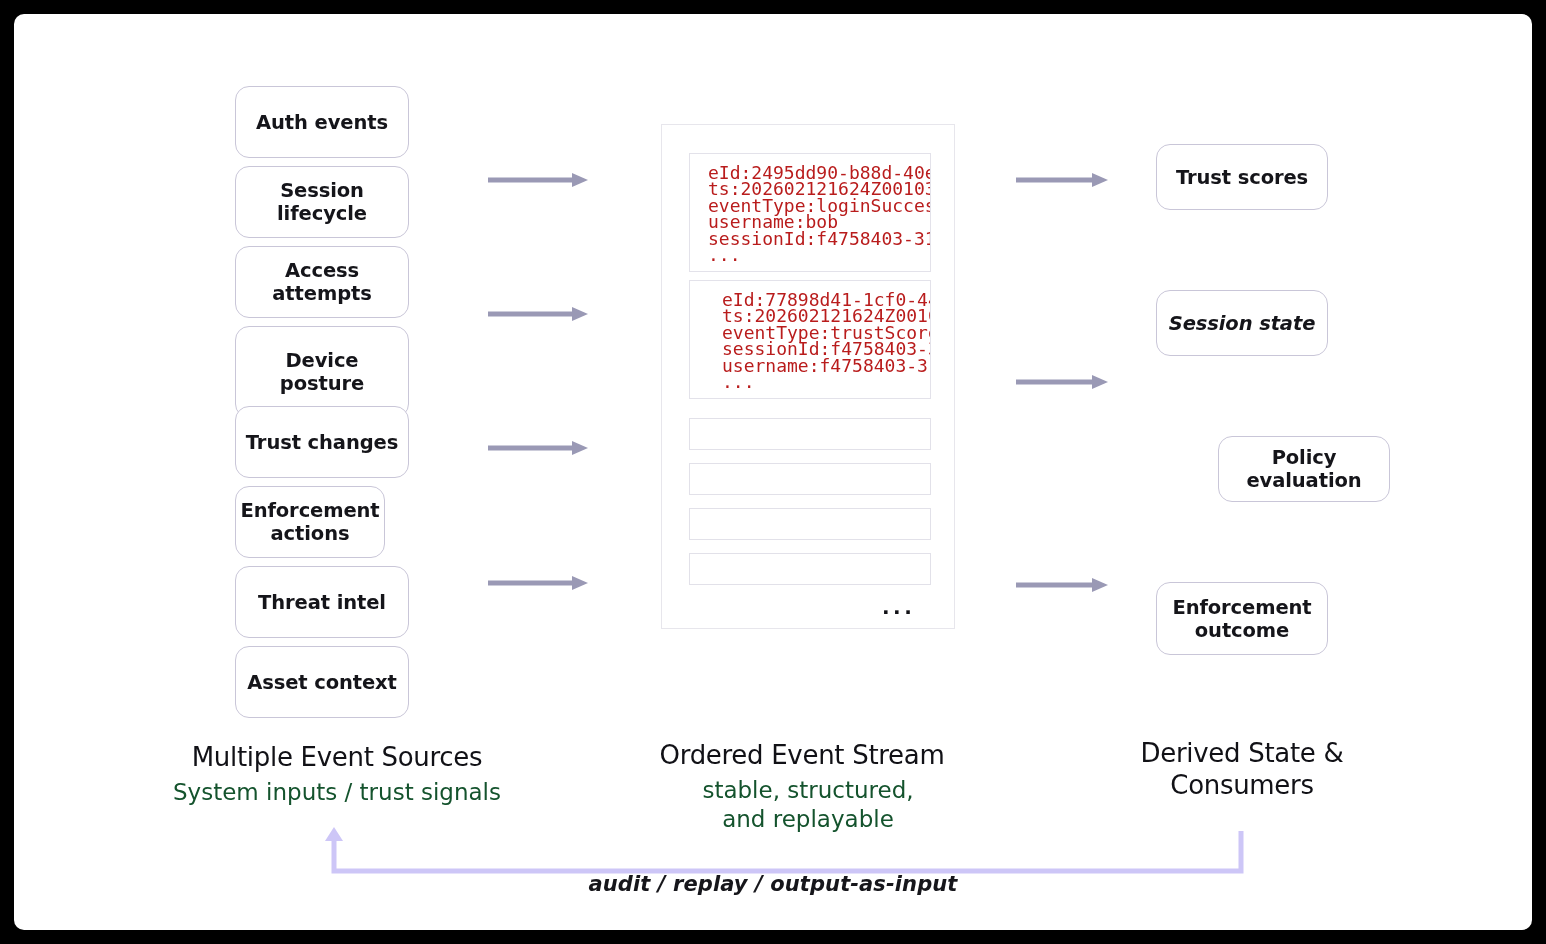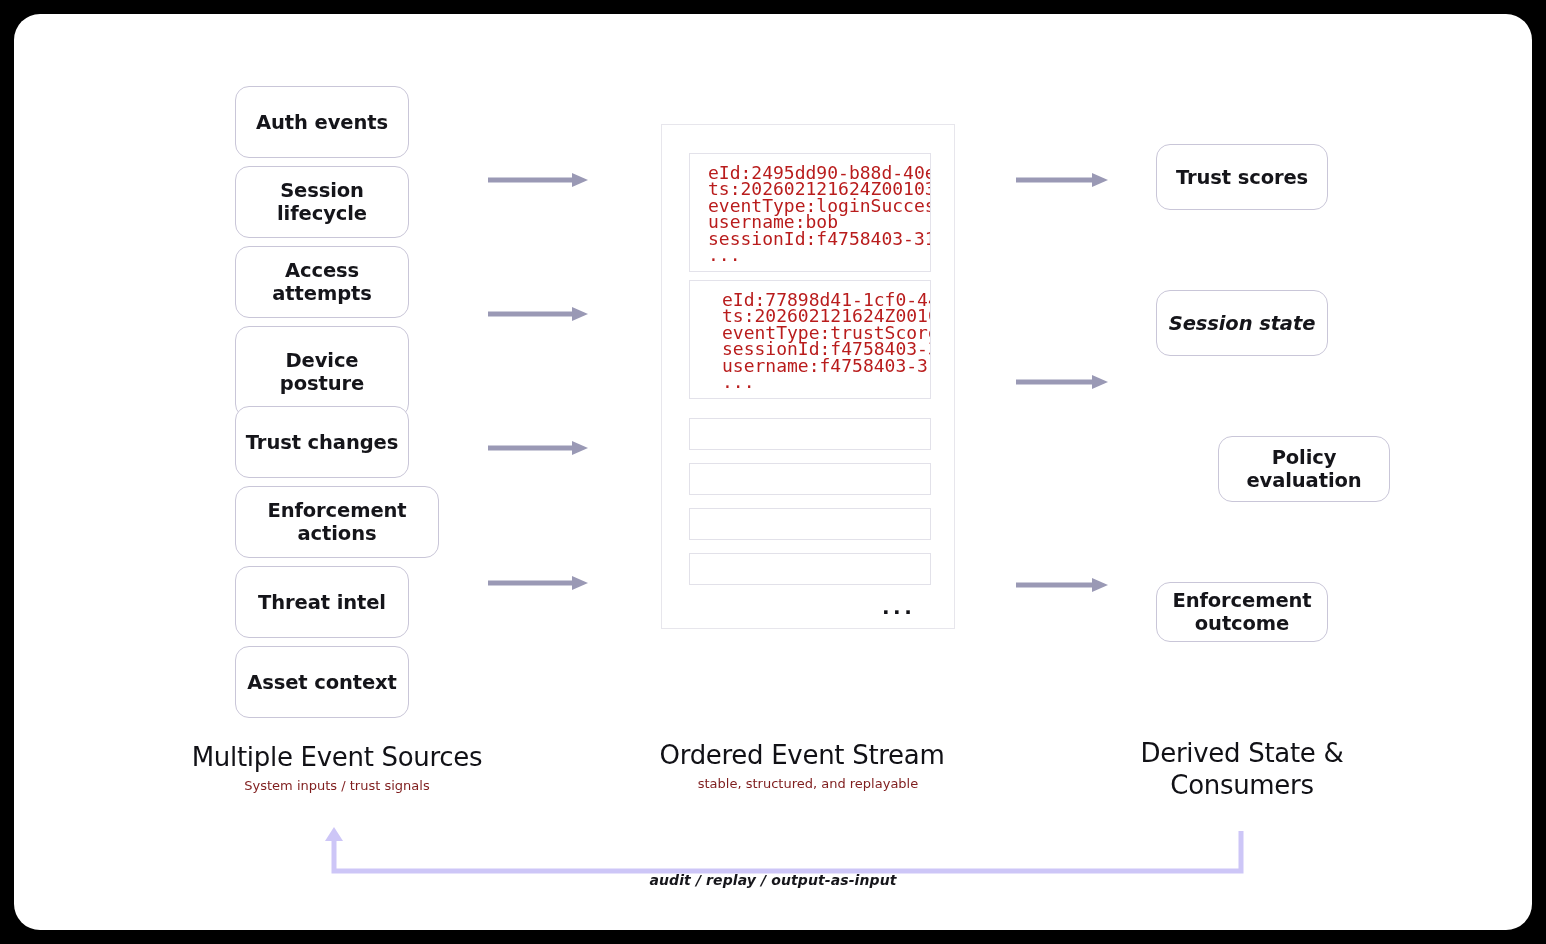--- a/index.html
+++ b/index.html
@@ -23,21 +23,21 @@
   }
 
   
   #card {
     position: absolute;
     left: 14px;
     top: 14px;
     width: 1518px;
     height: 916px;
     background: #ffffff;
-    border-radius: 26px;
+    border-radius: 10px;
     box-sizing: border-box;
   }
 
   
   .pill {
     position: absolute;
     box-sizing: border-box;
     border: 1.6px solid #c9c6d8;
     border-radius: 14px;
     background: #ffffff;
@@ -106,43 +106,43 @@
     text-align: center;
     color: #111116;
     font-weight: 400;
     font-size: 26px;
     letter-spacing: -0.3px;
     line-height: 1.22;
   }
   .col-sub {
     position: absolute;
     text-align: center;
-    color: #7f1d1d;
+    color: #14532d;
     font-weight: 400;
-    font-size: 13px;
+    font-size: 23px;
     line-height: 1.28;
   }
 
   
   #feedback-loop {
     position: absolute;
     left: 300px;
     top: 805px;
     width: 950px;
     height: 70px;
   }
   #feedback-caption {
     position: absolute;
     left: 0;
     top: 858px;
     width: 1546px;
     text-align: center;
     font-style: italic;
     font-weight: 600;
-    font-size: 14px;
+    font-size: 21px;
     color: #16161b;
     letter-spacing: 0.1px;
   }
 </style>
 </head>
 <body>
 
 <div id="canvas">
   <div id="card">
 
@@ -154,21 +154,21 @@
     </div>
     <div class="pill" style="left:221px; top:232px; width:174px; height:72px;">
       <span>Access attempts</span>
     </div>
     <div class="pill" style="left:221px; top:312px; width:174px; height:92px;">
       <span>Device posture</span>
     </div>
     <div class="pill" style="left:221px; top:392px; width:174px; height:72px;">
       <span>Trust changes</span>
     </div>
-    <div class="pill" style="left:221px; top:472px; width:204px; height:72px;">
+    <div class="pill" style="left:221px; top:472px; width:150px; height:72px;">
       <span>Enforcement actions</span>
     </div>
     <div class="pill" style="left:221px; top:552px; width:174px; height:72px;">
       <span>Threat intel</span>
     </div>
     <div class="pill" style="left:221px; top:632px; width:174px; height:72px;">
       <span>Asset context</span>
     </div>
 
     <svg class="arrow" style="left:472px; top:155px; width:104px;" viewBox="0 0 104 22">
@@ -227,21 +227,21 @@
 
     <div class="pill" style="left:1142px; top:130px; width:172px; height:66px;">
       <span>Trust scores</span>
     </div>
     <div class="pill" style="left:1142px; top:276px; width:172px; height:66px;font-style:italic;">
       <span>Session state</span>
     </div>
     <div class="pill" style="left:1204px; top:422px; width:172px; height:66px;">
       <span>Policy evaluation</span>
     </div>
-    <div class="pill" style="left:1142px; top:568px; width:172px; height:60px;">
+    <div class="pill" style="left:1142px; top:568px; width:172px; height:73px;">
       <span>Enforcement outcome</span>
     </div>
 
     <div class="col-title" style="left:133px; top:728px; width:380px;">Multiple Event Sources</div>
     <div class="col-sub" style="left:133px; top:764px; width:380px;">System inputs / trust signals</div>
 
     <div class="col-title" style="left:608px; top:726px; width:360px;">Ordered Event Stream</div>
     <div class="col-sub" style="left:664px; top:762px; width:260px;">stable, structured, and replayable</div>
 
     <div class="col-title" style="left:1072px; top:724px; width:312px;">Derived State &amp; Consumers</div>

